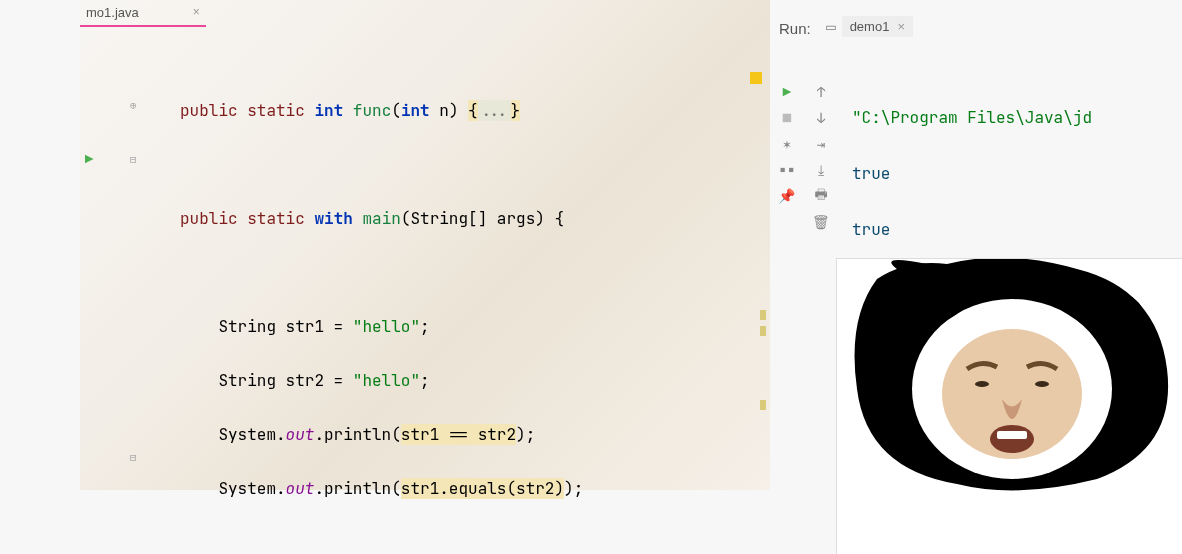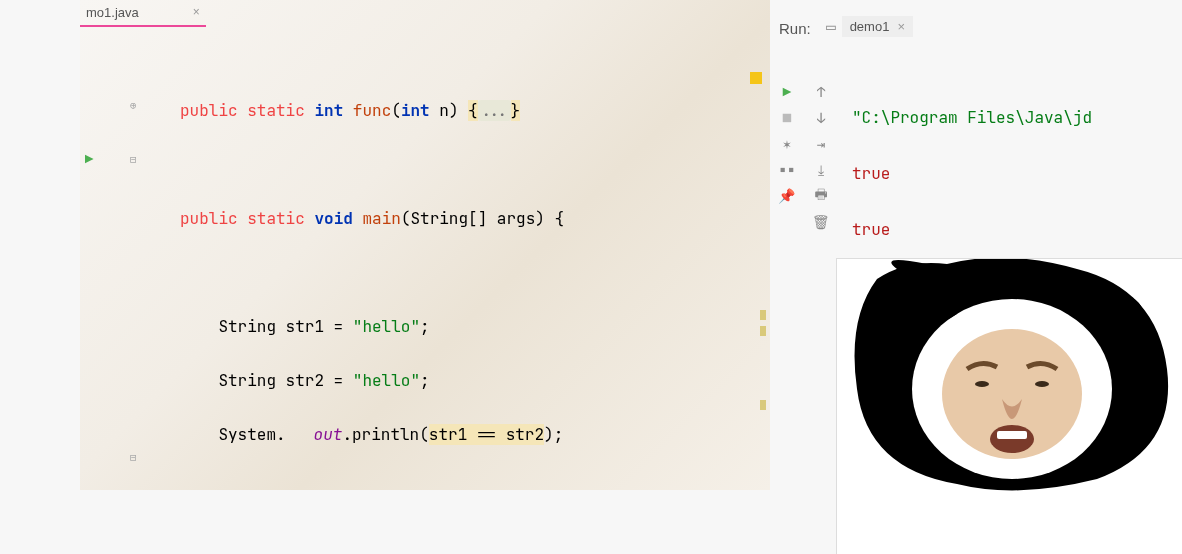--- a/index.html
+++ b/index.html
@@ -1,40 +1,40 @@
 <!DOCTYPE html>
 <html><head>
 <meta charset="utf-8">
 <style>
 html,body{margin:0;padding:0;width:1182px;height:554px;overflow:hidden;font-family:'JetBrains Mono','Consolas','Courier New',monospace;font-size:16px;background:#f7f7f7;}
 .editor-area{position:absolute;left:80px;top:0;width:690px;height:490px;background:linear-gradient(135deg,#f8f6f3 0%,#f2ede5 40%,#ebe3d5 60%,#f5f0e8 100%);}
 .tab-bar{position:absolute;left:80px;top:0;height:26px;display:flex;align-items:center;}
 .tab{display:flex;align-items:center;padding:0 6px;height:26px;font-family:sans-serif;font-size:13px;color:#555;border-bottom:2px solid #ec4899;gap:48px;}
 .tab .close{margin-left:6px;color:#999;font-size:12px;}
 .code{position:absolute;left:180px;top:70px;line-height:27px;white-space:pre;}
-.kw{color:#ef4444;}
+.kw{color:#7f1d1d;}
 .ty{color:#0033b3;font-weight:bold;}
-.mn{color:#c2410c;}
+.mn{color:#15803d;}
 .str{color:#067d17;}
-.fld{color:#871094;font-style:italic;margin-left:28px;}
+.fld{color:#871094;font-style:italic;}
 .hl{background:#f5e6b8;}
 .fold{color:#777;background:#e8e8d8;border-radius:3px;padding:0 2px;}
 .run-gutter{position:absolute;left:85px;top:150px;color:#4caf50;font-size:14px;}
 .fold-handle{position:absolute;color:#aaa;font-size:11px;}
 .chg-mark{position:absolute;right:0;width:6px;height:10px;background:#d9c97a;}
 .run-label{position:absolute;left:779px;top:20px;font-family:sans-serif;font-size:15px;color:#555;}
 .run-tabs{position:absolute;left:826px;top:16px;display:flex;align-items:center;}
 .run-tab{display:flex;align-items:center;padding:3px 8px;font-family:sans-serif;font-size:13px;color:#555;background:#eee;}
 .run-tab .close{margin-left:8px;color:#999;}
 .run-toolbar{position:absolute;left:772px;top:76px;width:30px;}
 .run-toolbar2{position:absolute;left:806px;top:76px;width:30px;}
 .tool-icn{width:20px;height:20px;margin:6px auto;display:flex;align-items:center;justify-content:center;color:#888;font-size:14px;}
 .console{position:absolute;left:852px;top:76px;line-height:28px;white-space:pre;font-size:16px;}
 .cstr{color:#067d17;}
-.cnum{color:#b91c1c;}
+.cnum{color:#0c4a6e;}
 .cproc{color:#1a4b8c;}
 .yellow-sq{position:absolute;left:750px;top:72px;width:12px;height:12px;background:#f5c518;}
 .meme{position:absolute;left:836px;top:258px;width:346px;height:296px;background:#fff;border:1px solid #ddd;}
 .meme svg{width:100%;height:240px;}
 .meme-txt{text-align:center;font-family:'Microsoft YaHei',sans-serif;font-size:30px;font-weight:bold;color:#000;letter-spacing:1px;}
 </style>
 </head>
 <body>
 
 <div class="editor-area"></div>
@@ -49,25 +49,26 @@
 <div class="run-gutter">▶</div>
 <div class="fold-handle" style="left:130px;top:98px">⊕</div>
 <div class="fold-handle" style="left:130px;top:152px">⊟</div>
 <div class="fold-handle" style="left:130px;top:450px">⊟</div>
 
 <div class="yellow-sq"></div>
 
 <div class="code">
 <div><span class="kw">public</span> <span class="kw">static</span> <span class="ty">int</span> <span class="mn">func</span><span>(</span><span class="ty">int</span><span> n) </span><span class="hl">{</span><span class="fold">...</span><span class="hl">}</span></div>
 <div>&nbsp;</div>
-<div><span class="kw">public</span> <span class="kw">static</span> <span class="ty">void</span> <span class="mn">main</span><span>(String[] args) {</span></div>
+<div><span class="kw">public</span> <span class="kw">static</span> <span class="ty">with</span> <span class="mn">main</span><span>(String[] args) {</span></div>
 <div>&nbsp;</div>
 <div>    <span>String str1 = </span><span class="str">"hello"</span><span>;</span></div>
 <div>    <span>String str2 = </span><span class="str">"hello"</span><span>;</span></div>
 <div>    <span>System.</span><span class="fld">out</span><span>.println(</span><span class="hl">str1 == str2</span><span>);</span></div>
+<div>    <span>System.</span><span class="fld">out</span><span>.println(</span><span class="hl">str1.equals(str2)</span><span>);</span></div>
 <div>&nbsp;</div>
 
 
 
 
 
 
 </div>
 
 <div class="chg-mark" style="left:760px;top:310px"></div>

